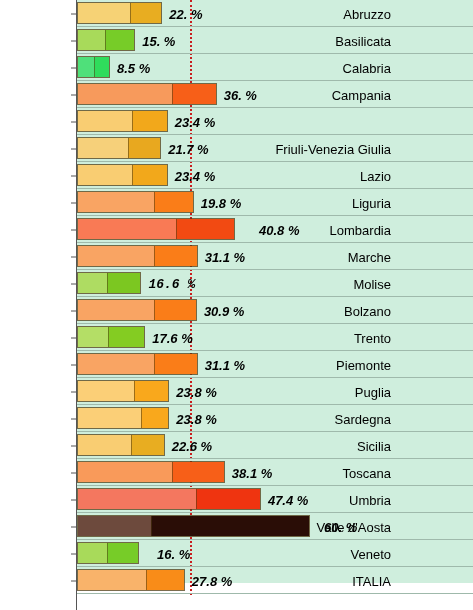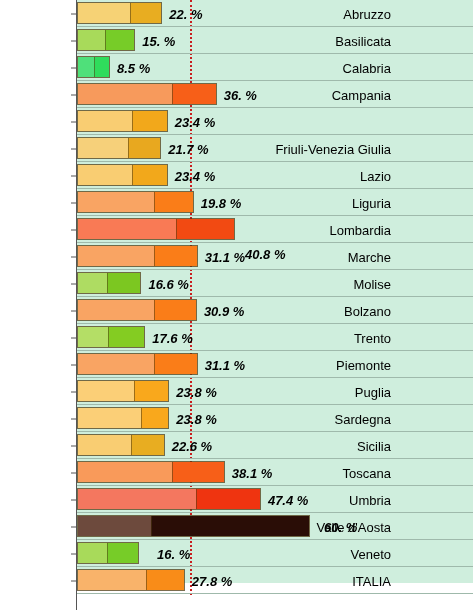--- a/index.html
+++ b/index.html
@@ -182,41 +182,41 @@
         <div class="val-label" style="left: 200.788px;">19.8 %</div>
         <div class="row-sep"></div>
       </div>
       <div class="row" style="height: 27px;">
         <div class="tick"></div>
         <div class="cat-label">Lombardia</div>
         <div class="bar" style="width: 158.304px;">
           <div class="seg-light" style="width: 62.9902%; background: rgb(249, 122, 85);"></div>
           <div class="seg-dark" style="width: 37.0098%; background: rgb(242, 74, 18);"></div>
         </div>
-        <div class="val-label" style="left: 245px; margin-top: 24px;">40.8 %</div>
+        <div class="val-label" style="left: 259px;">40.8 %</div>
         <div class="row-sep"></div>
       </div>
       <div class="row" style="height: 27px;">
         <div class="tick"></div>
         <div class="cat-label">Marche</div>
         <div class="bar" style="width: 120.668px;">
           <div class="seg-light" style="width: 64.3087%; background: rgb(249, 164, 99);"></div>
           <div class="seg-dark" style="width: 35.6913%; background: rgb(250, 125, 24);"></div>
         </div>
         <div class="val-label" style="left: 204.668px;">31.1 %</div>
         <div class="row-sep"></div>
       </div>
       <div class="row" style="height: 27px;">
         <div class="tick"></div>
         <div class="cat-label">Molise</div>
         <div class="bar" style="width: 64.408px;">
           <div class="seg-light" style="width: 47.5904%; background: rgb(174, 220, 98);"></div>
           <div class="seg-dark" style="width: 52.4096%; background: rgb(124, 199, 33);"></div>
         </div>
-        <div class="val-label" style="left: 148.408px;">16.6 %</div>
+        <div class="val-label" style="left: 148.408px; font-family: Liberation Mono, monospace;">16.6 %</div>
         <div class="row-sep"></div>
       </div>
       <div class="row" style="height: 27px;">
         <div class="tick"></div>
         <div class="cat-label">Bolzano</div>
         <div class="bar" style="width: 119.892px;">
           <div class="seg-light" style="width: 64.7249%; background: rgb(249, 164, 99);"></div>
           <div class="seg-dark" style="width: 35.2751%; background: rgb(250, 125, 24);"></div>
         </div>
         <div class="val-label" style="left: 203.892px;">30.9 %</div>

